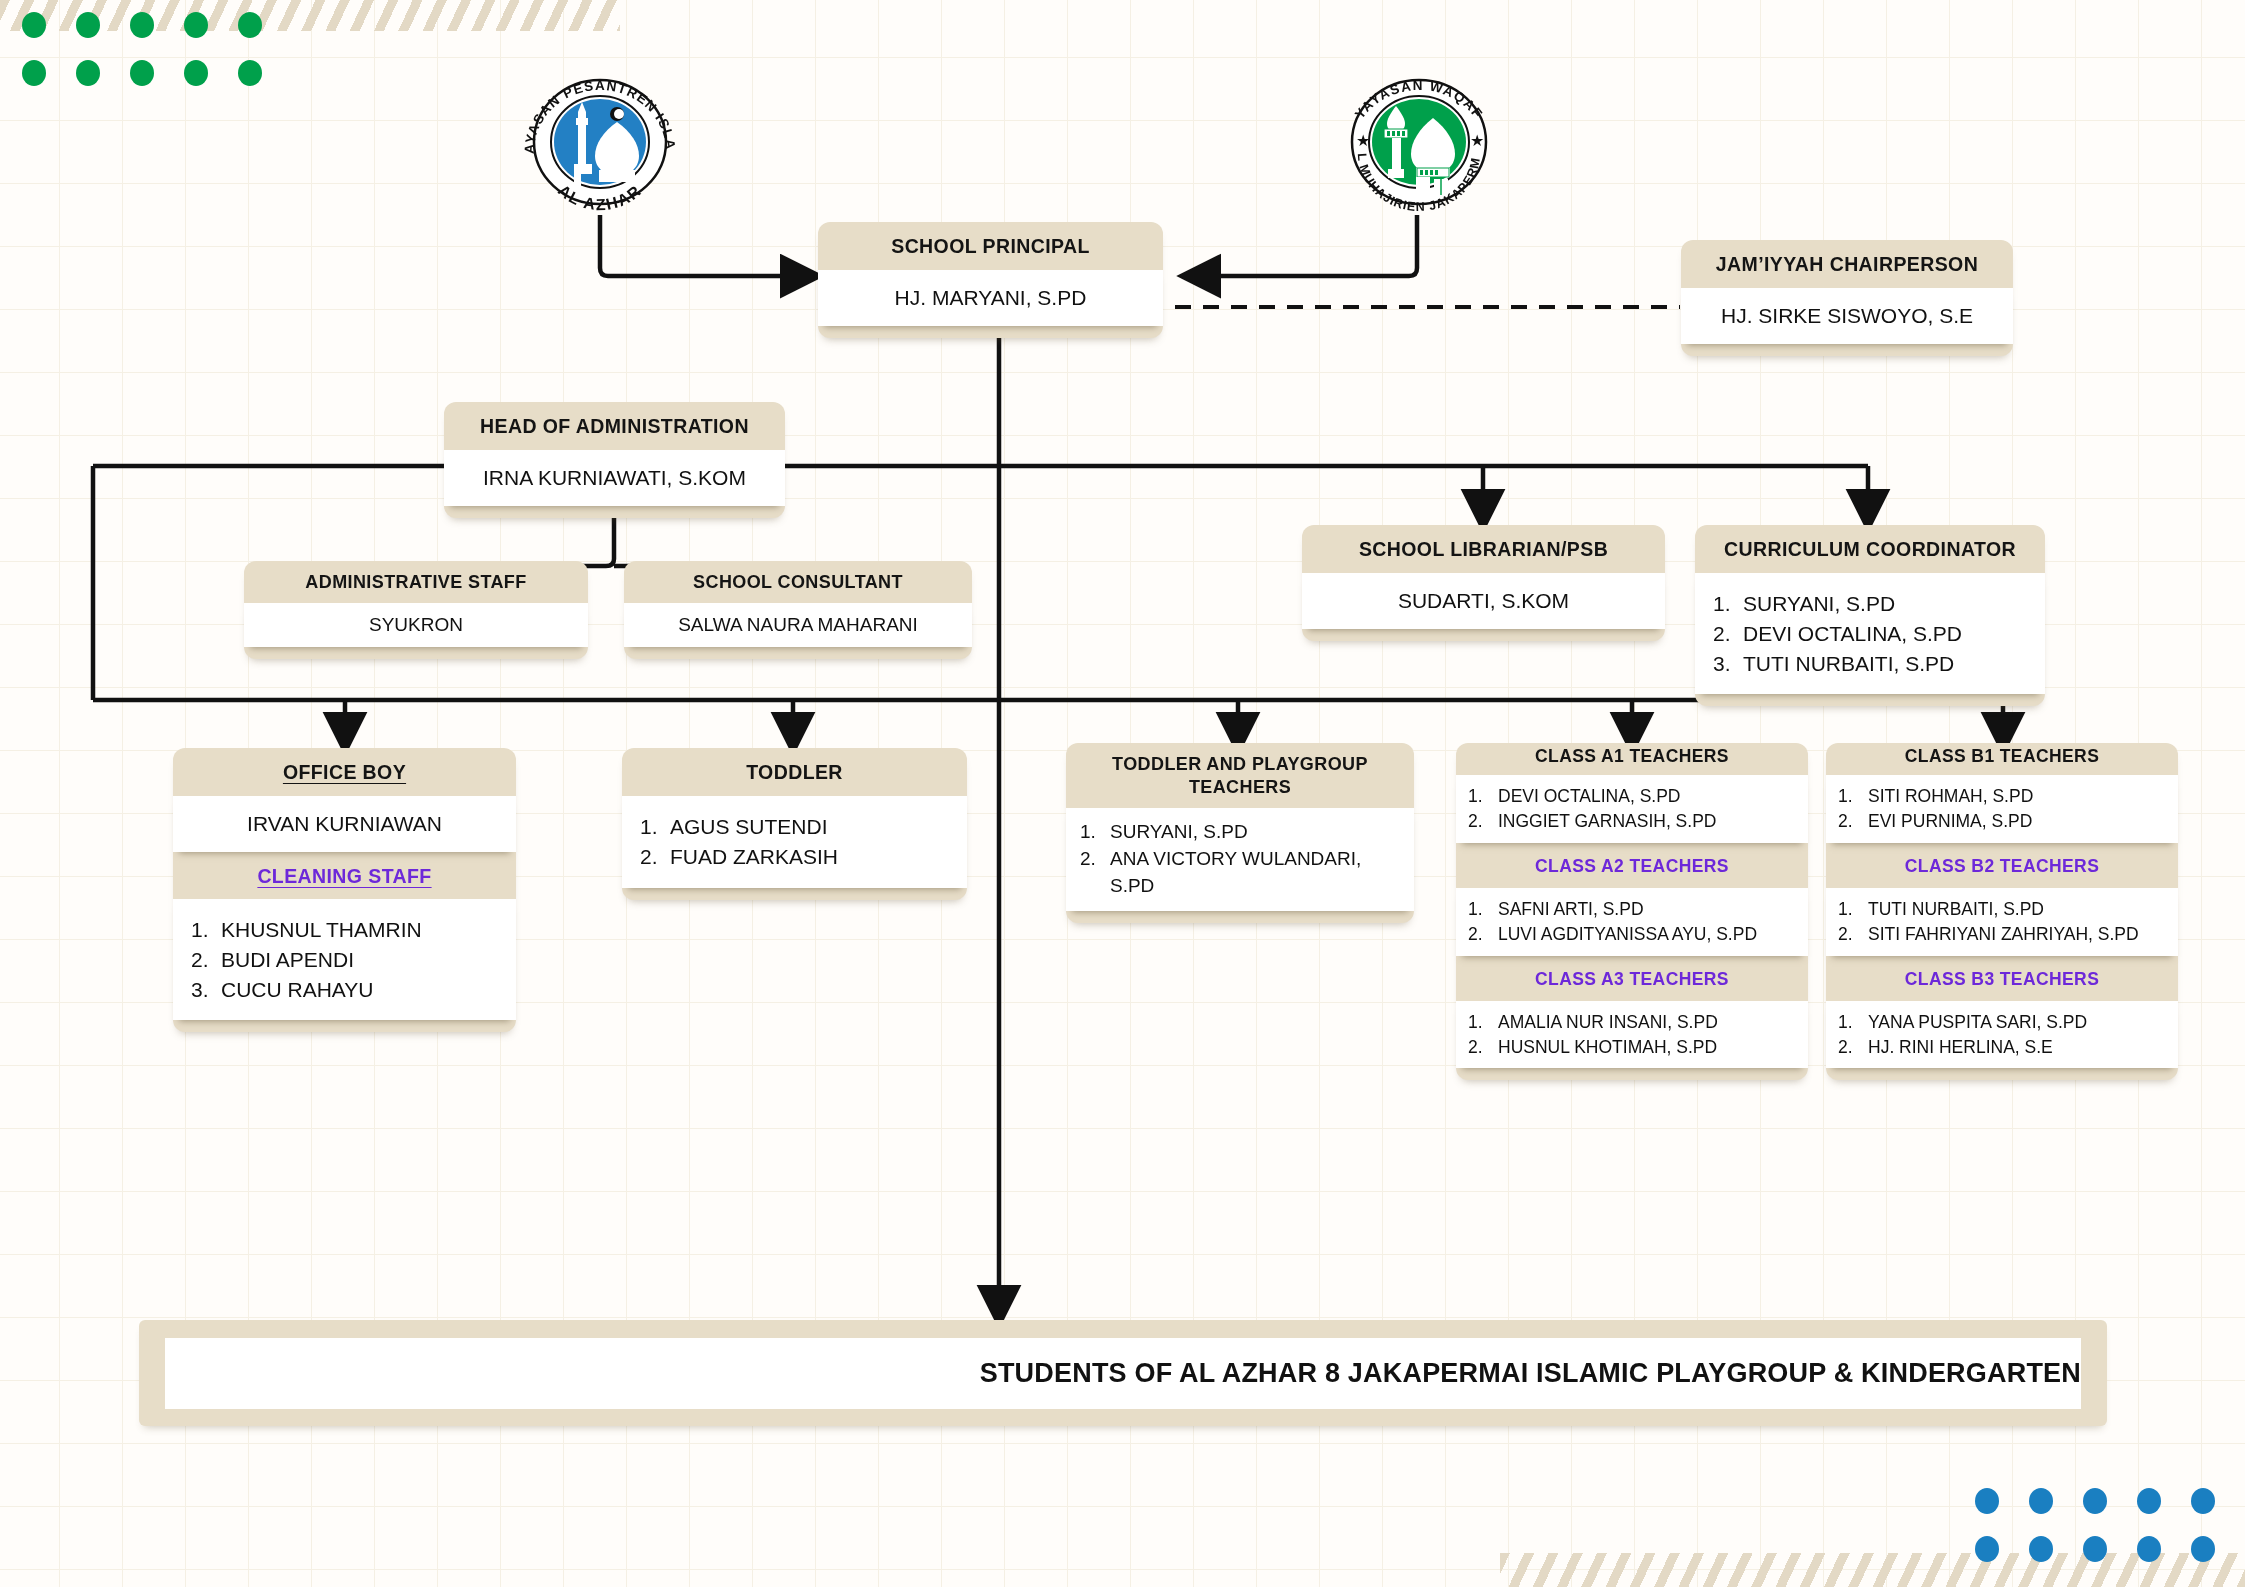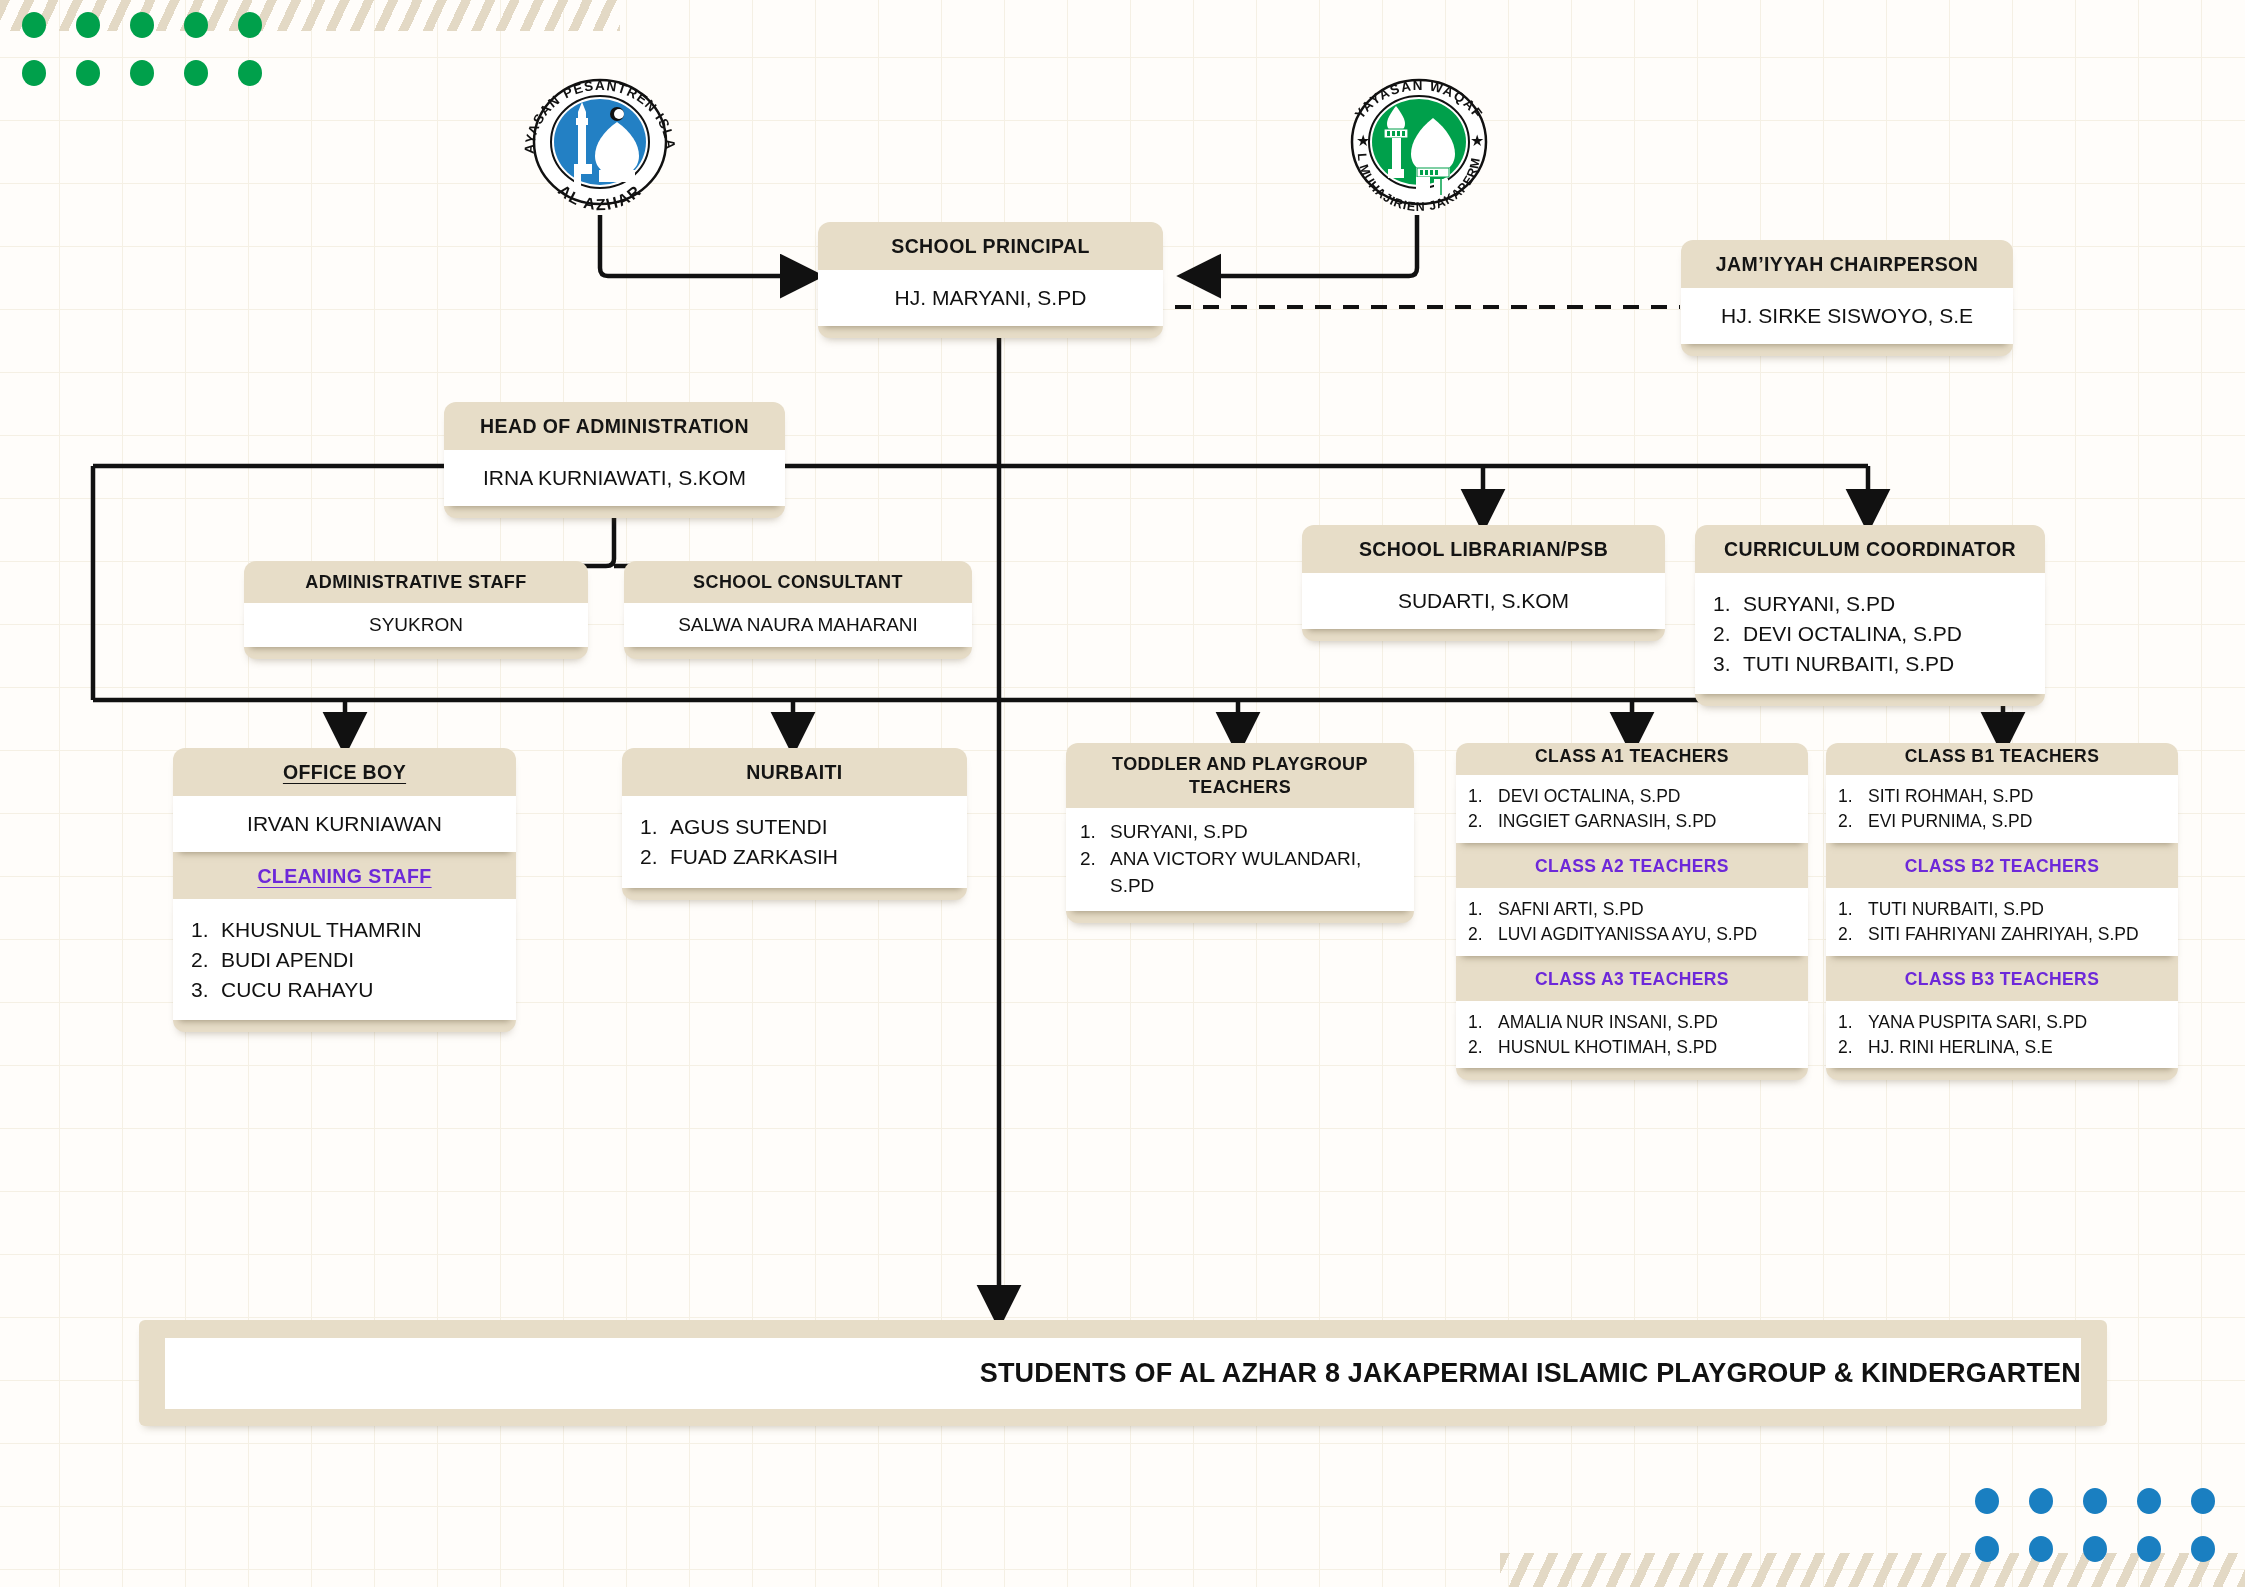--- a/index.html
+++ b/index.html
@@ -336,21 +336,21 @@
     <div class="body">
       <ol>
         <li>KHUSNUL THAMRIN</li>
         <li>BUDI APENDI</li>
         <li>CUCU RAHAYU</li>
       </ol>
     </div>
   </div>
 
   <div class="node" id="node-security" style="left:622px; top:748px; width:345px;">
-    <div class="hd">NURBAITI</div>
+    <div class="hd">TODDLER</div>
     <div class="body">
       <ol>
         <li>AGUS SUTENDI</li>
         <li>FUAD ZARKASIH</li>
       </ol>
     </div>
   </div>
 
   <div class="node compact" id="node-toddler" style="left:1066px; top:743px; width:348px;">
     <div class="hd">TODDLER AND PLAYGROUP TEACHERS</div>

